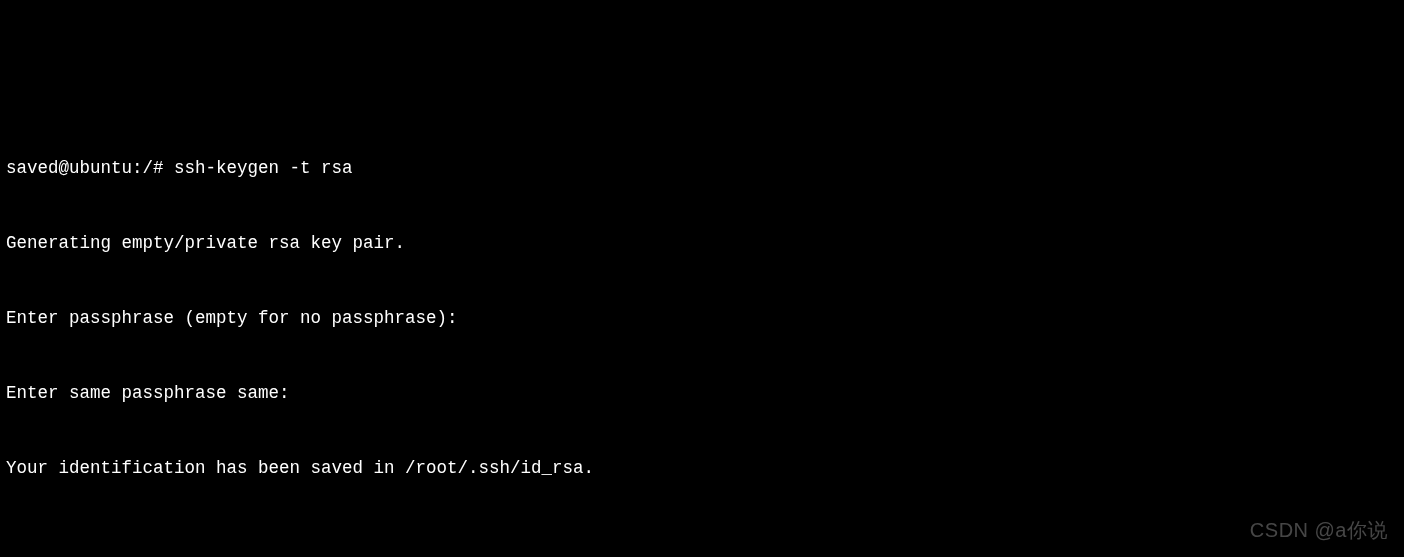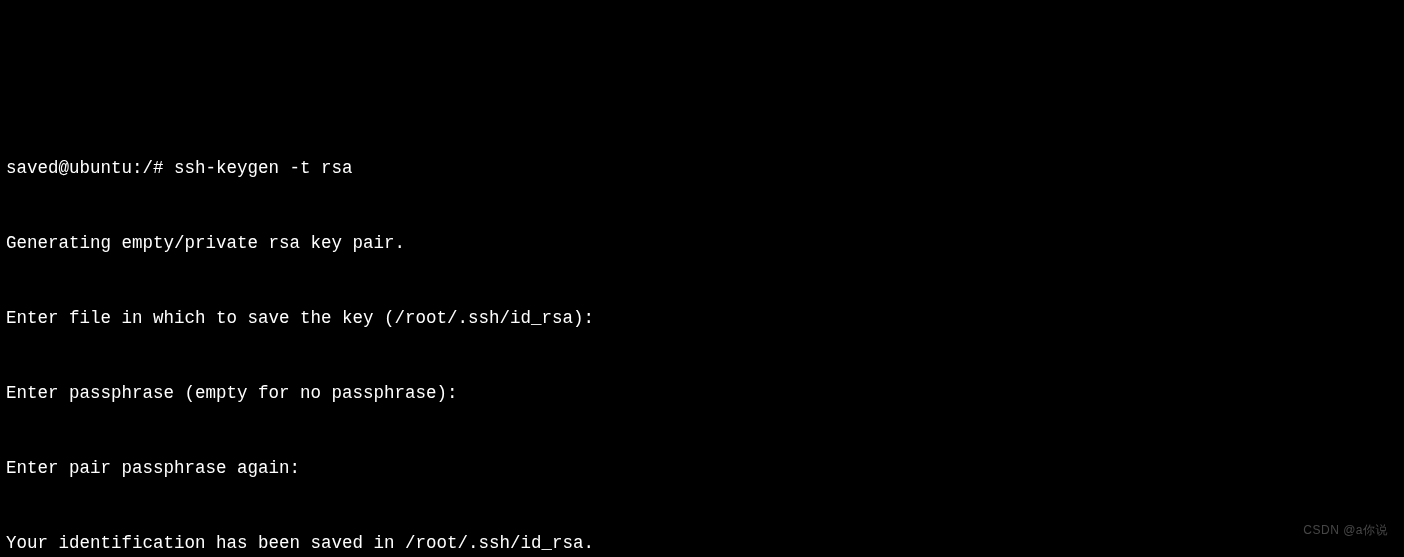--- a/index.html
+++ b/index.html
@@ -26,37 +26,36 @@
     }
     .line {
       display: block;
       white-space: pre;
     }
     .watermark {
       position: absolute;
       right: 16px;
       bottom: 14px;
       font-family: Arial, "Microsoft YaHei", sans-serif;
-      font-size: 12px;
+      font-size: 20px;
       color: rgba(200, 200, 200, 0.35);
       letter-spacing: 0.5px;
       white-space: nowrap;
     }
   </style>
 </head>
 <body>
 
 
 
 <div class="terminal">
   <span class="line"><span>saved@ubuntu:/# </span><span>ssh-keygen -t rsa</span></span>
   <span class="line">Generating empty/private rsa key pair.</span>
-  <span class="line">Enter file in which to save the key (/root/.ssh/id_rsa):</span>
   <span class="line">Enter passphrase (empty for no passphrase):</span>
-  <span class="line">Enter pair passphrase again:</span>
+  <span class="line">Enter same passphrase same:</span>
   <span class="line">Your identification has been saved in /root/.ssh/id_rsa.</span>
   
   
   
   
   
   
   
   
   

